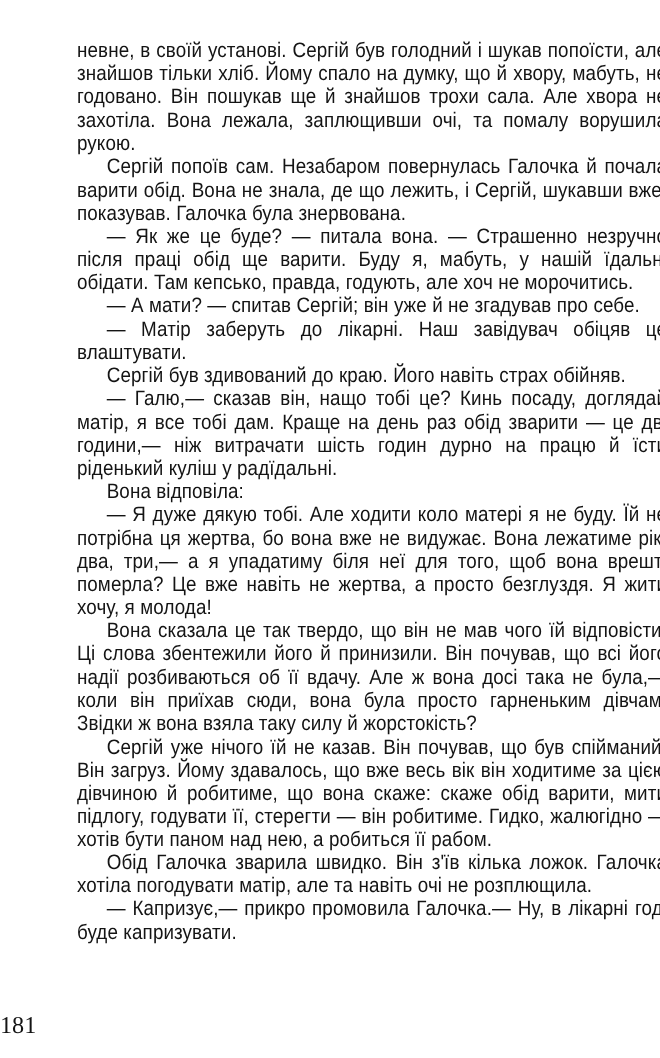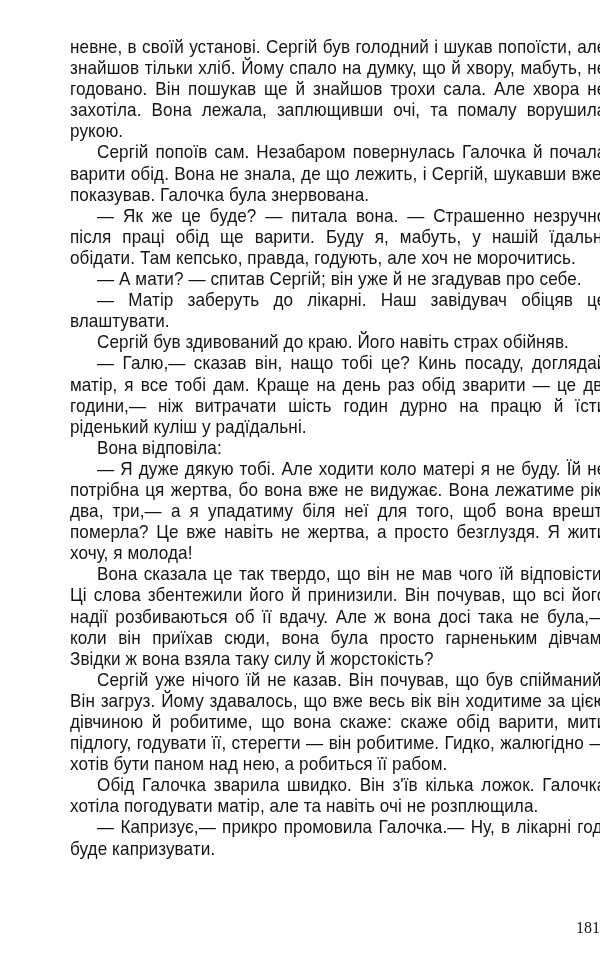--- a/index.html
+++ b/index.html
@@ -17,23 +17,23 @@
     letter-spacing: 0.1px;
     margin-left: 40px;
   }
   .page p { margin: 0; text-indent: 0; }
   .page p.indent { text-indent: 30px; }
   .text-wrap { transform: scaleX(0.9); transform-origin: left top; width: 596px; }
   .page-number {
     position: absolute;
     left: 0; width: 600px;
     top: 919px;
-    text-align: right;
+    text-align: left;
     font-family: "Liberation Serif", serif;
-    font-size: 16px;
+    font-size: 22px;
     color: #141414;
   }
 </style>
 </head>
 <body>
 
 <div class="page">
   <div class="text-wrap">
     <p>невне, в своїй установі. Сергій був голодний і шукав попоїсти, але знайшов тільки хліб. Йому спало на думку, що й хвору, мабуть, не годовано. Він пошукав ще й знайшов трохи сала. Але хвора не захотіла. Вона лежала, заплющивши очі, та помалу ворушила рукою.</p>
     <p class="indent">Сергій попоїв сам. Незабаром повернулась Галочка й почала варити обід. Вона не знала, де що лежить, і Сергій, шукавши вже, показував. Галочка була знервована.</p>

